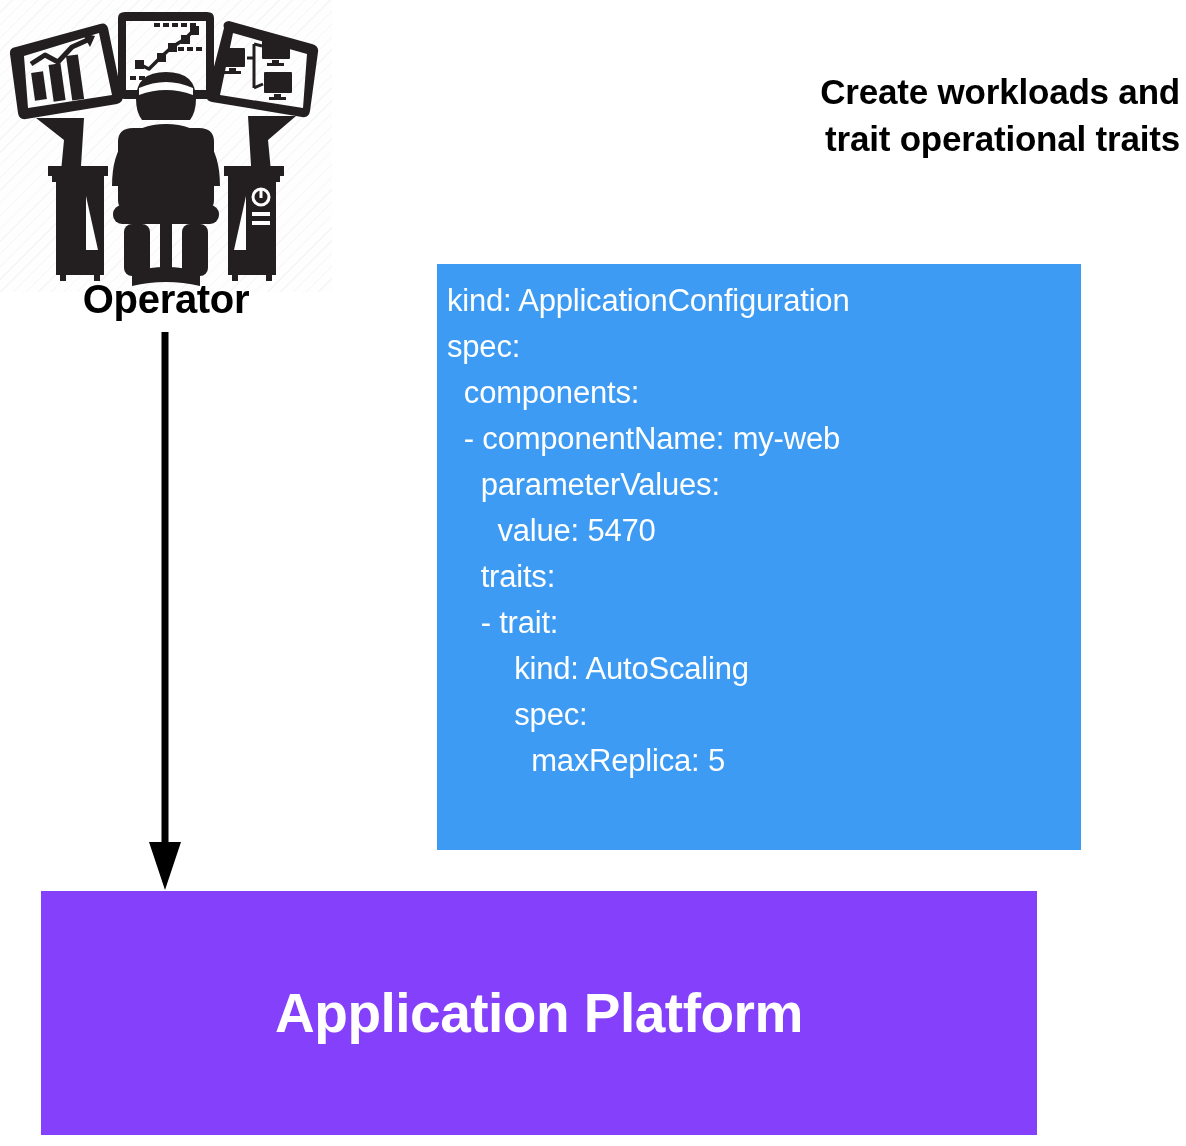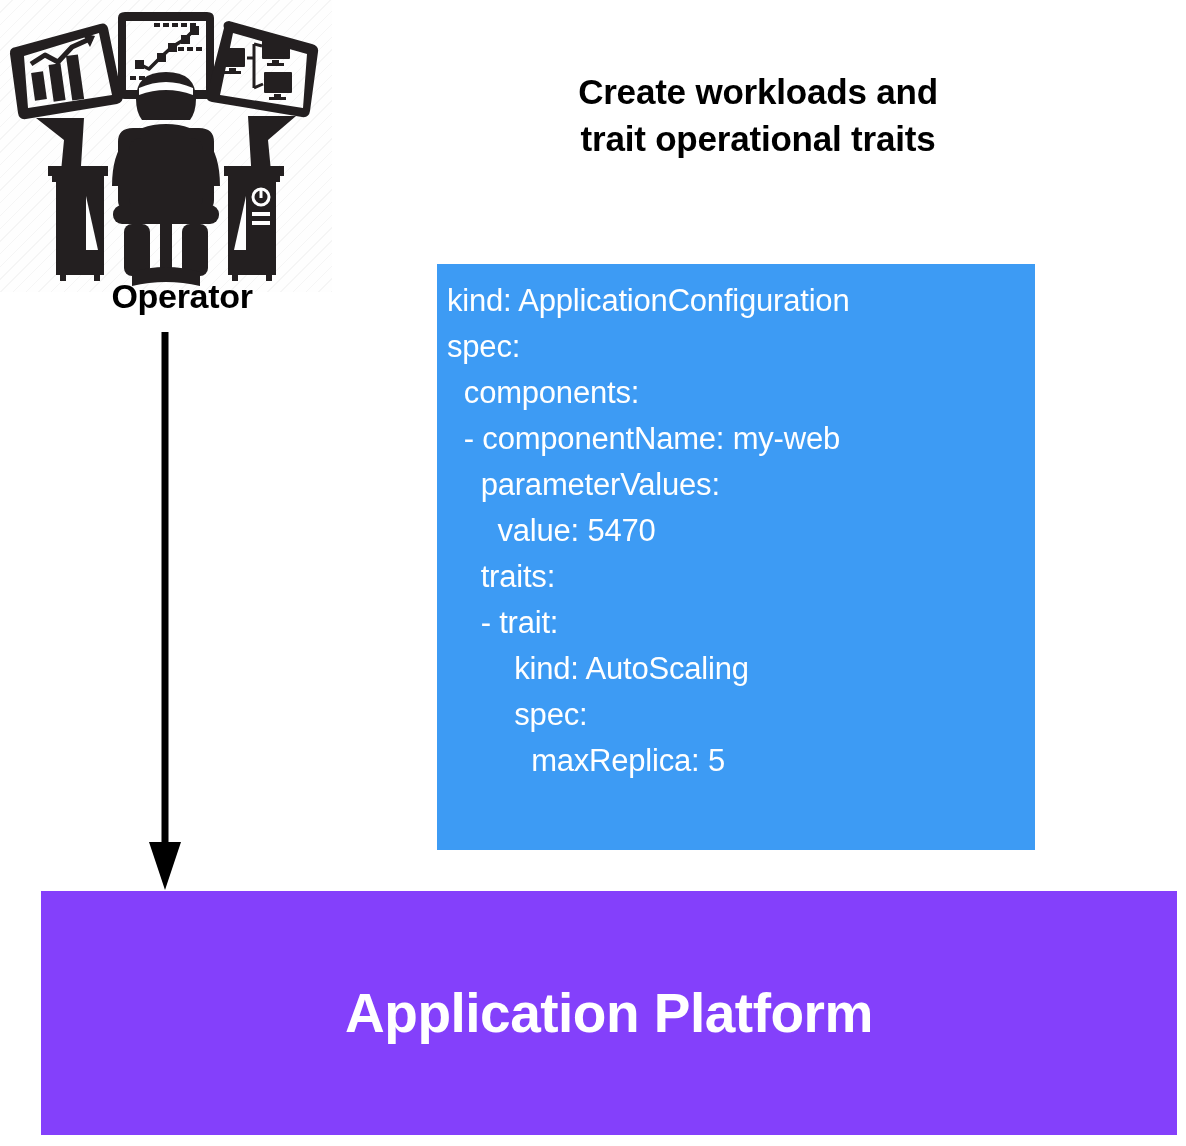--- a/index.html
+++ b/index.html
@@ -31,25 +31,25 @@
         -45deg,
         rgba(0,0,0,0.035) 0px,
         rgba(0,0,0,0.035) 1px,
         rgba(0,0,0,0) 1px,
         rgba(0,0,0,0) 9px);
   }
   #operator-figure svg { display: block; }
 
   #operator-label {
     position: absolute;
-    left: 16px;
+    left: 0px;
     top: 277px;
     width: 332px;
     text-align: center;
-    font-size: 34px;
+    font-size: 40px;
     font-weight: bold;
     color: #000000;
     letter-spacing: -0.3px;
     font-family: "Liberation Sans", sans-serif;
   }
 
   
   #flow-arrow {
     position: absolute;
     left: 130px;
@@ -65,49 +65,49 @@
     top: 68px;
     width: 844px;
     text-align: center;
     font-size: 35px;
     font-weight: bold;
     line-height: 47px;
     color: #000000;
     letter-spacing: -0.2px;
     font-family: "Liberation Sans", sans-serif;
   }
-  #headline .hl-line { display: block; white-space: pre; }
+  #headline .hl-line { display: block; white-space: pre; text-align: right; }
 
   
   #yaml-card {
     position: absolute;
     left: 437px;
     top: 264px;
-    width: 598px;
+    width: 644px;
     height: 586px;
     background: #3d9bf4;
     box-sizing: border-box;
     padding: 14px 0 0 10px;
   }
   #yaml-card .code-line {
     display: block;
     color: #ffffff;
     font-size: 31px;
     line-height: 46px;
     font-family: "Liberation Sans", sans-serif;
     white-space: pre;
     letter-spacing: -0.2px;
   }
 
   
   #platform-bar {
     position: absolute;
     left: 41px;
     top: 891px;
-    width: 1136px;
+    width: 996px;
     height: 244px;
     background: #8440fb;
     display: flex;
     align-items: center;
     justify-content: center;
   }
   #platform-title {
     color: #ffffff;
     font-size: 55px;
     font-weight: bold;

